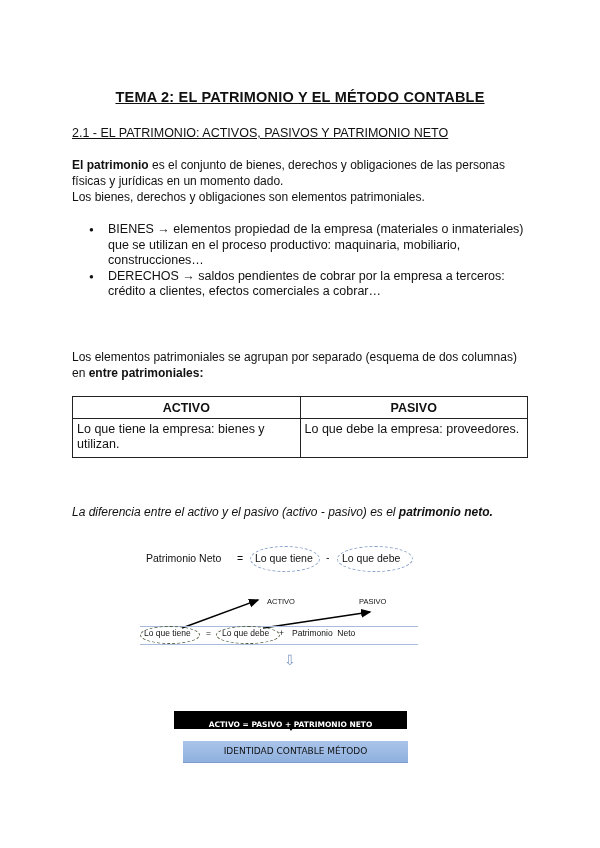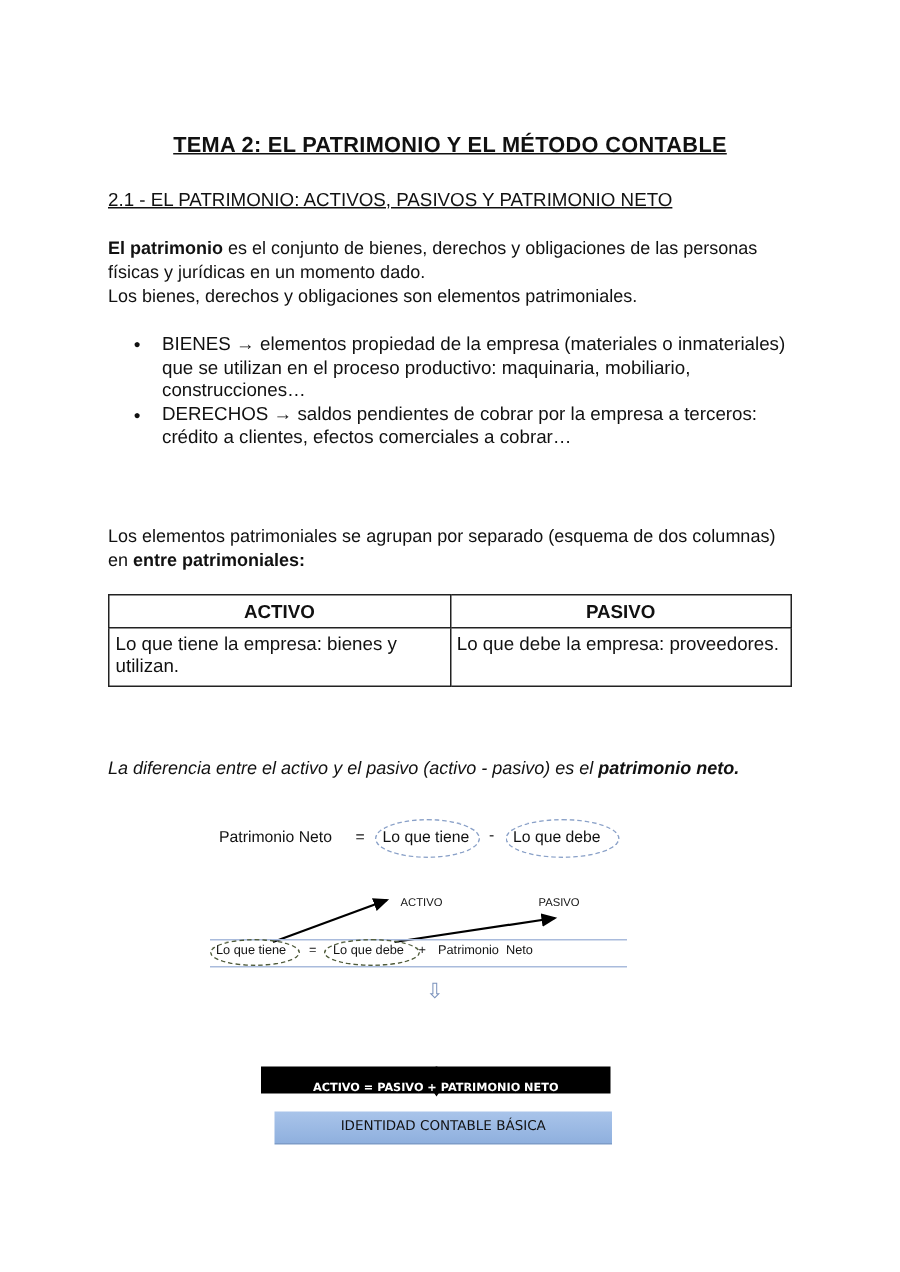--- a/index.html
+++ b/index.html
@@ -108,16 +108,16 @@
     <span class="d-text" style="left:206px; top:612px; font-size:8.5px;">=</span>
     <div class="ellipse2" style="left:216px; top:610px; width:62px; height:16px;"></div>
     <span class="d-text" style="left:222px; top:612px; font-size:8.5px;">Lo que debe</span>
     <span class="d-text" style="left:279px; top:612px; font-size:8.5px;">+</span>
     <span class="d-text" style="left:292px; top:612px; font-size:8.5px; white-space:pre;">Patrimonio  Neto</span>
 
     <span class="d-text" style="left:284px; top:636px; font-size:14px; color:#7d94bd;">⇩</span>
 
     <div class="blackbox">ACTIVO = PASIVO + PATRIMONIO NETO</div>
 
-    <div class="bluebox">IDENTIDAD CONTABLE BÁSICA</div>
+    <div class="bluebox">IDENTIDAD CONTABLE MÉTODO</div>
   </div>
 
 </div>
 
 </body></html>

